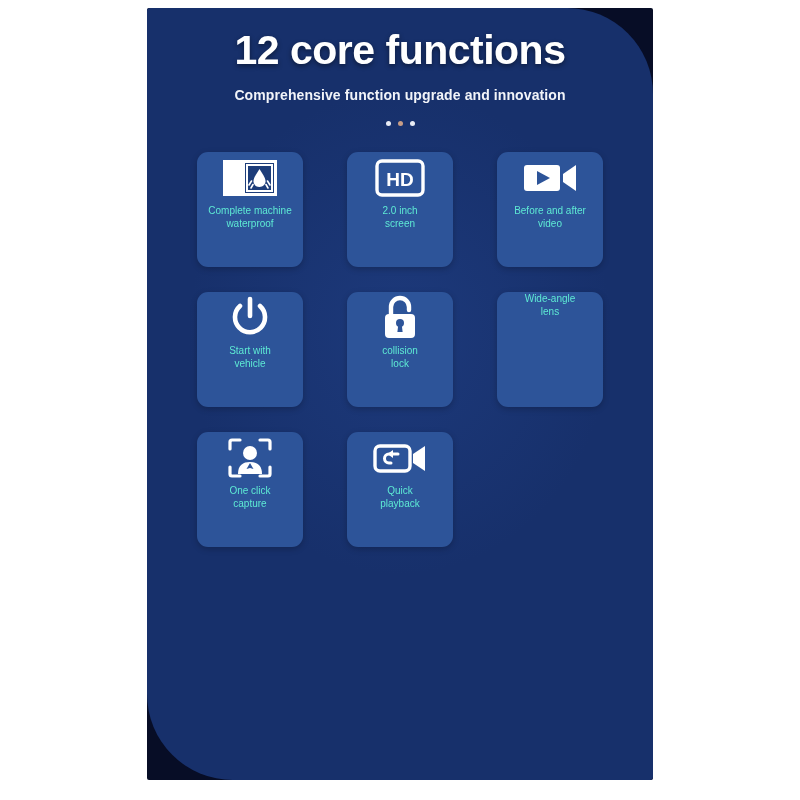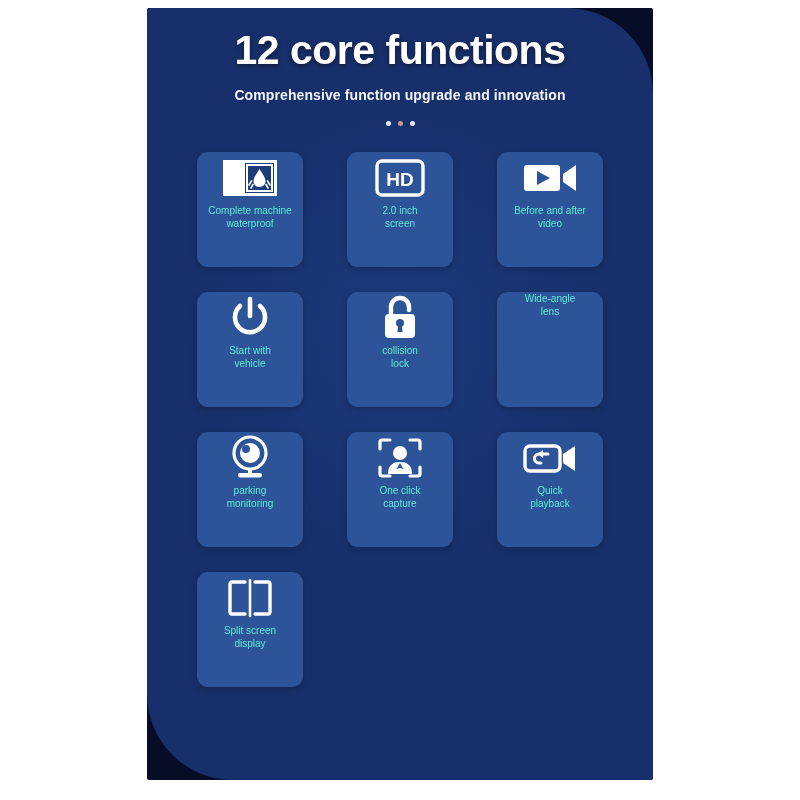--- a/index.html
+++ b/index.html
@@ -219,33 +219,20 @@
         </div>
         <div class="card-label">collision
 lock</div>
       </div>
 
       <div class="card">
         <div class="card-label">Wide-angle
 lens</div>
       </div>
 
-      <div class="card">
-        <div class="icon-wrap">
-          <svg width="44" height="48" viewBox="0 0 44 48">
-            <circle cx="22" cy="19" r="16" fill="none" stroke="#ffffff" stroke-width="3.2"></circle>
-            <circle cx="22" cy="19" r="10" fill="#ffffff"></circle>
-            <circle cx="18" cy="15" r="4" fill="#2d5499"></circle>
-            <rect x="20" y="34" width="4" height="6" fill="#ffffff"></rect>
-            <rect x="10" y="39" width="24" height="4.5" rx="2.2" fill="#ffffff"></rect>
-          </svg>
-        </div>
-        <div class="card-label">parking
-monitoring</div>
-      </div>
 
 
       <div class="card">
         <div class="icon-wrap">
           <svg width="48" height="44" viewBox="0 0 48 44">
             <path d="M4 13 L4 6 A 2 2 0 0 1 6 4 L14 4" fill="none" stroke="#ffffff" stroke-width="3.2" stroke-linecap="round"></path>
             <path d="M44 13 L44 6 A 2 2 0 0 0 42 4 L34 4" fill="none" stroke="#ffffff" stroke-width="3.2" stroke-linecap="round"></path>
             <path d="M4 31 L4 38 A 2 2 0 0 0 6 40 L14 40" fill="none" stroke="#ffffff" stroke-width="3.2" stroke-linecap="round"></path>
             <path d="M44 31 L44 38 A 2 2 0 0 1 42 40 L34 40" fill="none" stroke="#ffffff" stroke-width="3.2" stroke-linecap="round"></path>
             <circle cx="24" cy="17" r="7" fill="#ffffff"></circle>
@@ -263,28 +250,17 @@
             <rect x="3" y="6" width="35" height="25" rx="5" fill="none" stroke="#ffffff" stroke-width="3.4"></rect>
             <path d="M53 6 L41 14 L41 23 L53 31 Z" fill="#ffffff"></path>
             <path d="M26 14 L17 14 A 4.5 4.5 0 1 0 17 23 L19 23" fill="none" stroke="#ffffff" stroke-width="3" stroke-linecap="round"></path>
             <path d="M21 10 L15.5 14 L21 18 Z" fill="#ffffff"></path>
           </svg>
         </div>
         <div class="card-label">Quick
 playback</div>
       </div>
 
-      <div class="card">
-        <div class="icon-wrap">
-          <svg width="50" height="40" viewBox="0 0 50 40">
-            <path d="M20 4 L7 4 A 2 2 0 0 0 5 6 L5 34 A 2 2 0 0 0 7 36 L20 36" fill="none" stroke="#ffffff" stroke-width="3.4" stroke-linecap="round"></path>
-            <path d="M30 4 L43 4 A 2 2 0 0 1 45 6 L45 34 A 2 2 0 0 1 43 36 L30 36" fill="none" stroke="#ffffff" stroke-width="3.4" stroke-linecap="round"></path>
-            <line x1="25" y1="2" x2="25" y2="38" stroke="#ffffff" stroke-width="2.6" stroke-linecap="round"></line>
-          </svg>
-        </div>
-        <div class="card-label">Split screen
-display</div>
-      </div>
 
 
     </div>
   </div>
 </div>
 
 </body></html>

